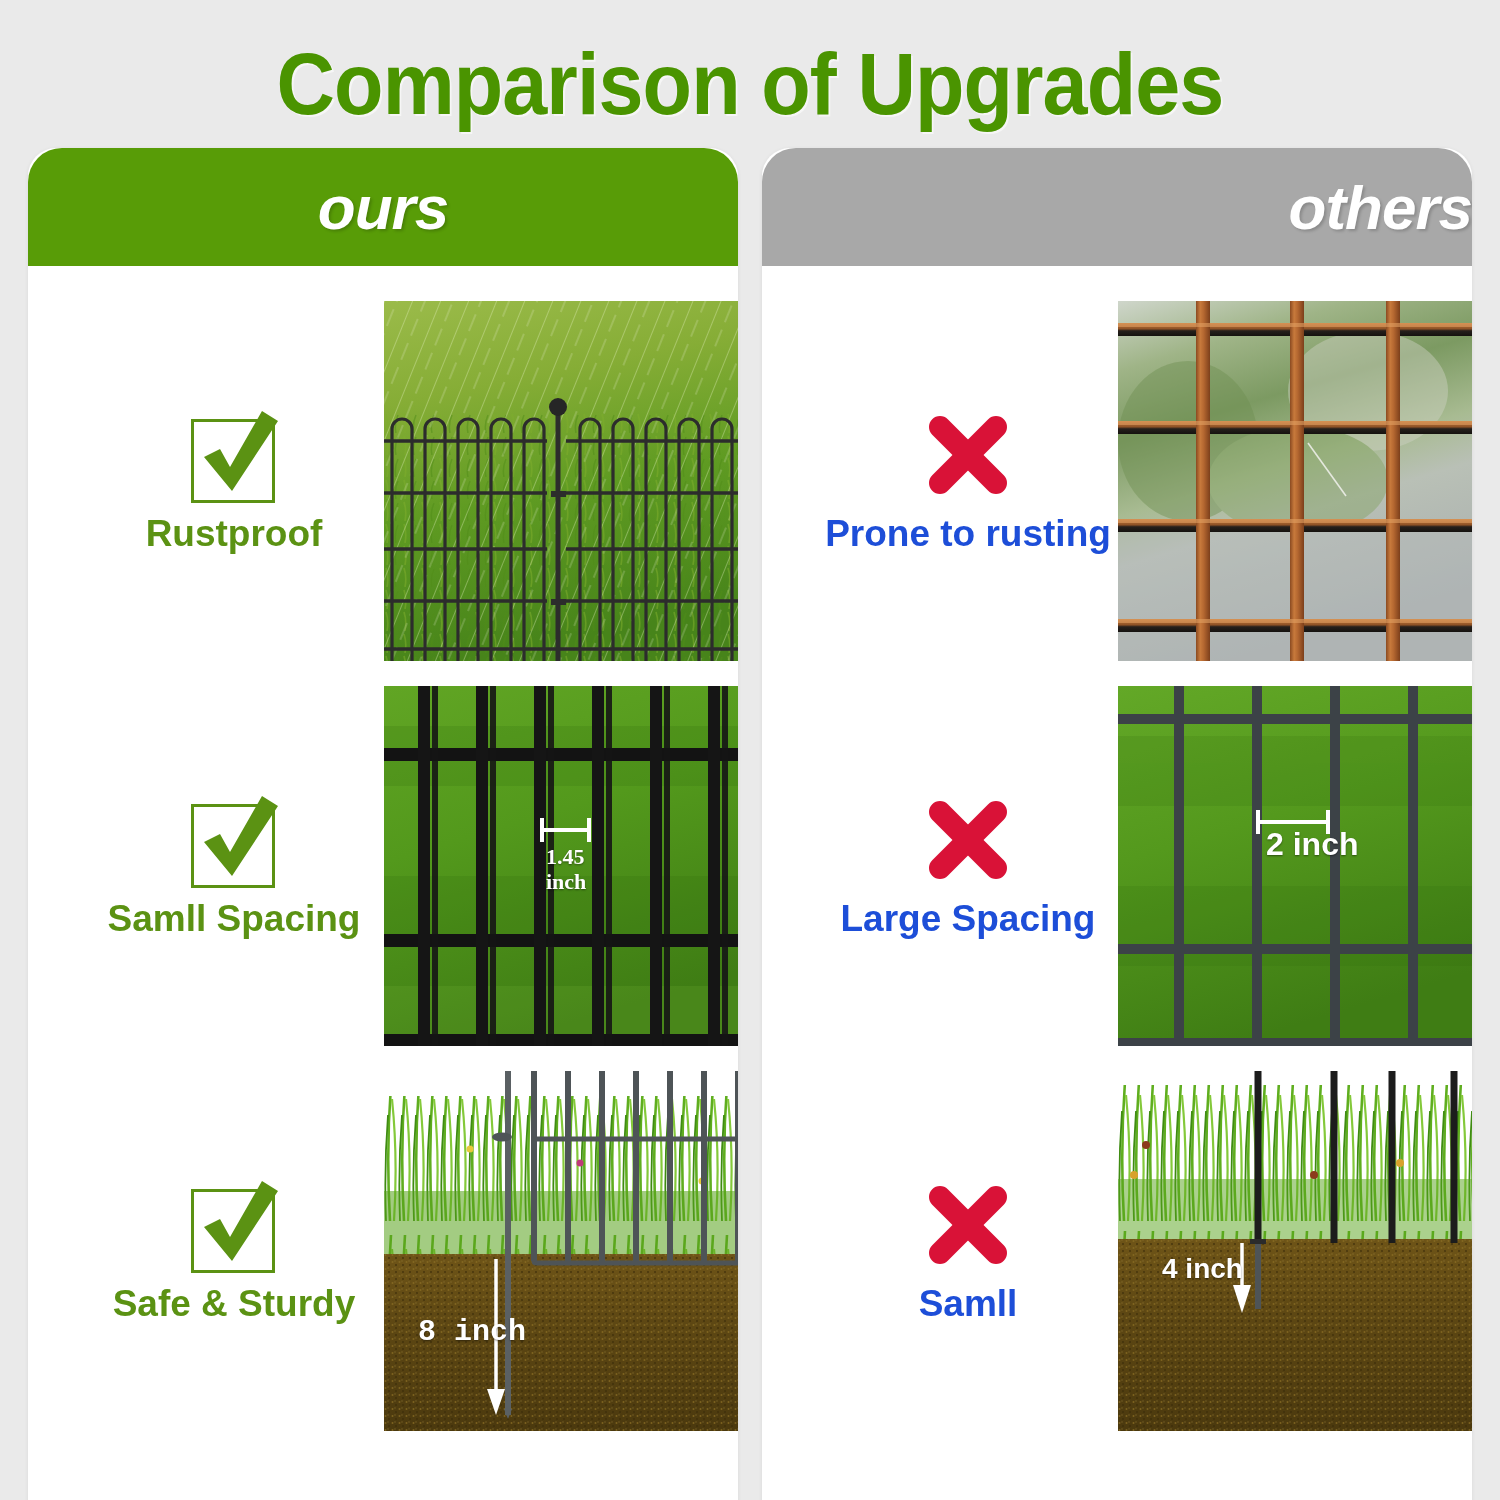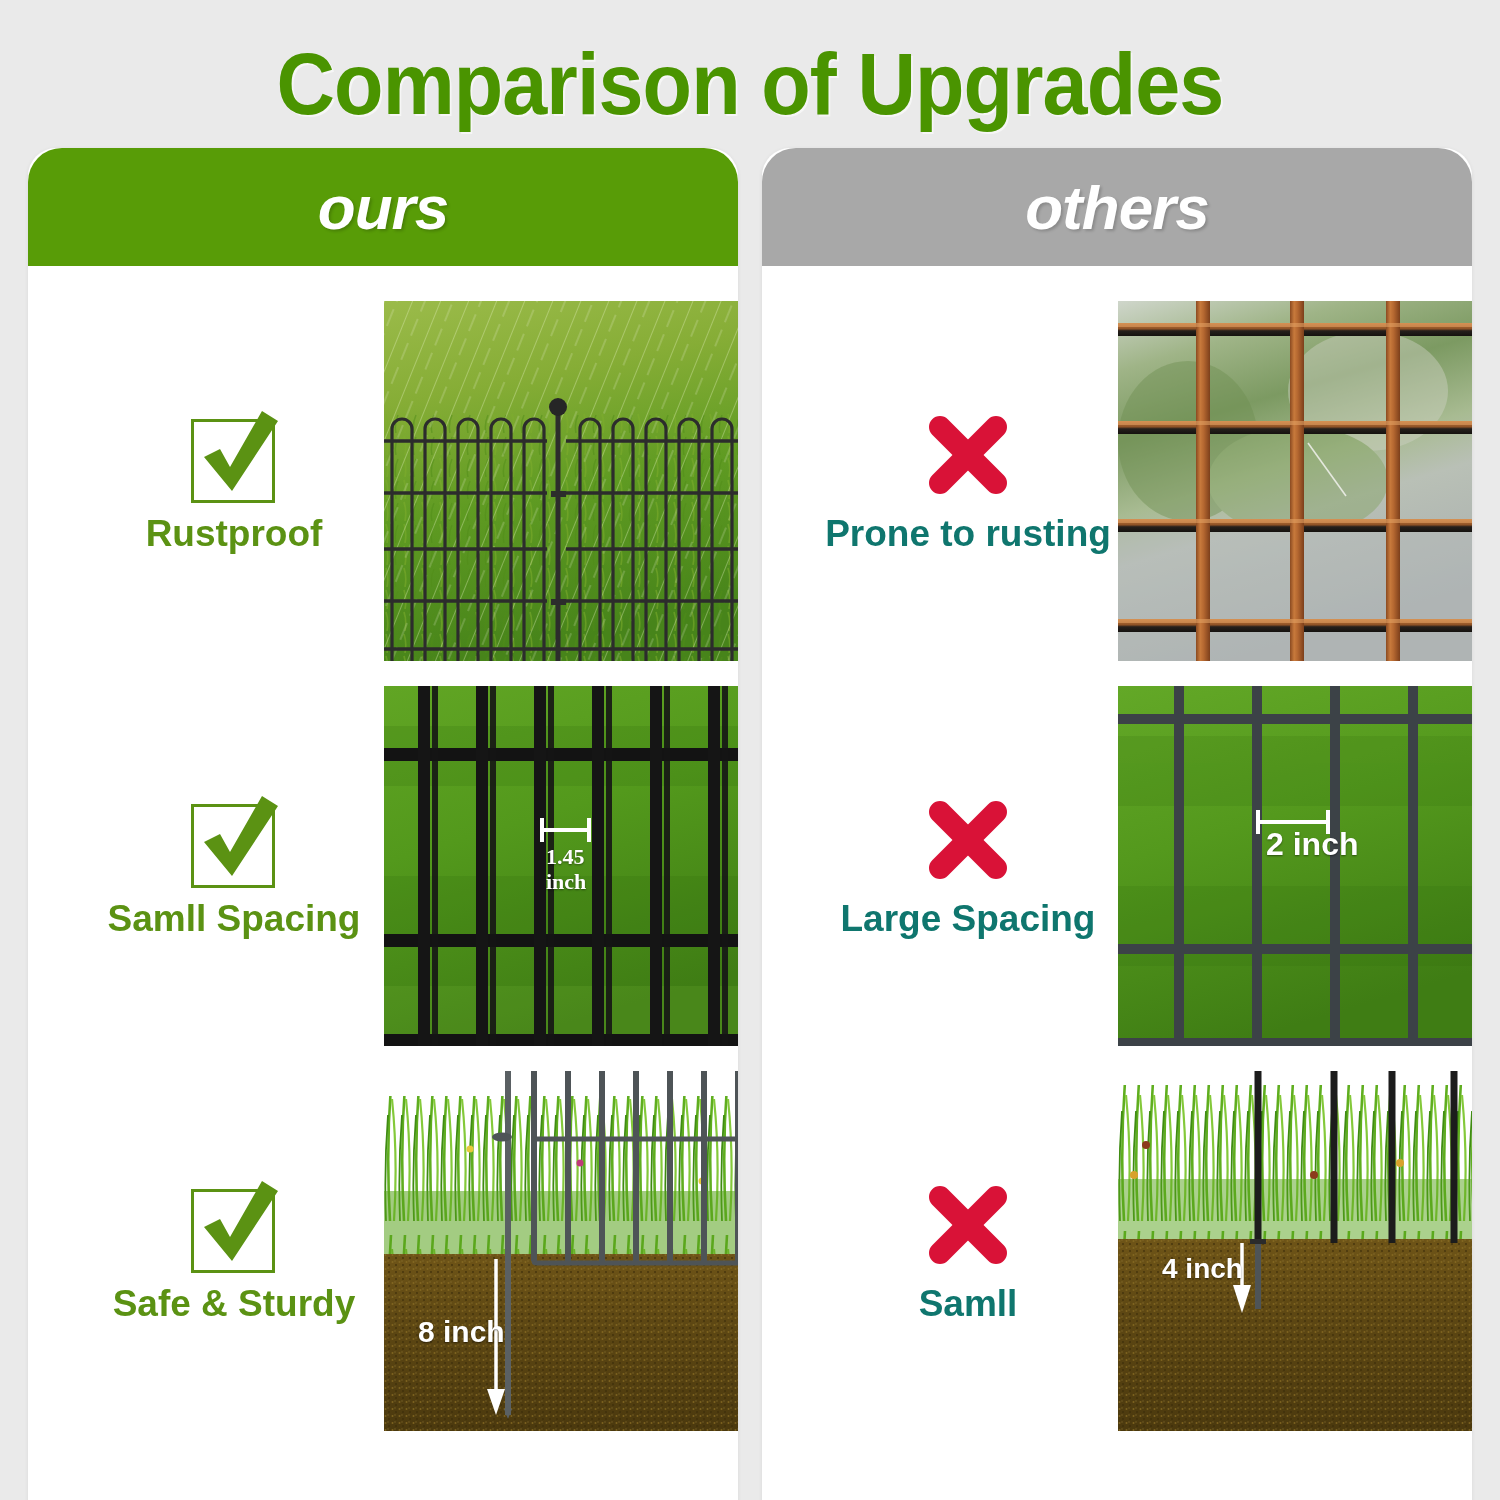--- a/index.html
+++ b/index.html
@@ -49,21 +49,21 @@
 
   .col-header {
     height: 118px;
     border-radius: 34px 34px 0 0;
     display: flex;
     align-items: center;
     justify-content: center;
     flex: 0 0 118px;
   }
   .col-header.ours   { background: #589c07; }
-  .col-header.others { background: #a8a8a8; }
+  .col-header.others { background: #a8a8a8; justify-content: flex-end; }
   .col-header-label {
     color: #ffffff;
     font-weight: bold;
     font-style: italic;
     font-size: 62px;
     letter-spacing: -1px;
     text-shadow: 2px 2px 3px rgba(0,0,0,0.18);
   }
 
   .col-body {
@@ -117,21 +117,21 @@
 
   .feature-label-ours {
     font-size: 37px;
     font-weight: bold;
     color: #5b9213;
     white-space: nowrap;
   }
   .feature-label-others {
     font-size: 37px;
     font-weight: bold;
-    color: #0f766e;
+    color: #1d4ed8;
     white-space: nowrap;
   }
 
   
   .figure {
     width: 360px;
     height: 360px;
     position: relative;
     overflow: hidden;
     background: #6aa521;
@@ -301,21 +301,21 @@
         <div class="row-feature">
           <div class="check-icon">
             <div class="box"></div>
             <svg width="96" height="96" viewBox="0 0 96 96">
               <path d="M18 50 L34 42 L44 60 L76 4 L92 14 L46 84 Z" fill="#5b9213"></path>
             </svg>
           </div>
           <div class="feature-label-ours">Safe &amp; Sturdy</div>
         </div>
         <div class="row-figure">
-          <div class="figure" style="background:#0f766e;">
+          <div class="figure" style="background:#0f766e;font-family:Liberation Mono, monospace;">
             <svg width="360" height="360" viewBox="0 0 360 360">
               <defs>
                 <linearGradient id="soil1" x1="0" y1="0" x2="0" y2="1">
                   <stop offset="0%" stop-color="#6e5417"></stop>
                   <stop offset="40%" stop-color="#5d4713"></stop>
                   <stop offset="100%" stop-color="#4b390e"></stop>
                 </linearGradient>
                 <pattern id="soilSpeck1" width="7" height="7" patternUnits="userSpaceOnUse">
                   <rect width="7" height="7" fill="none"></rect>
                   <circle cx="1.5" cy="2" r="1" fill="#8a6d24" opacity="0.75"></circle>

